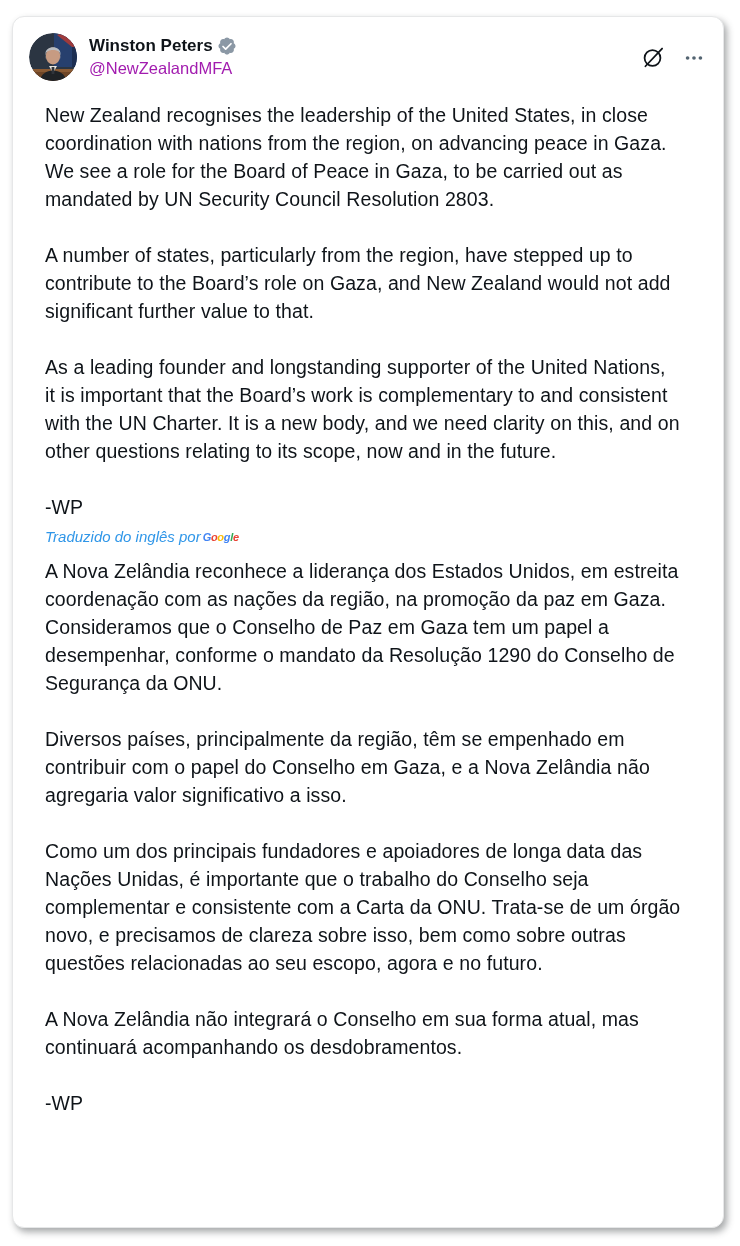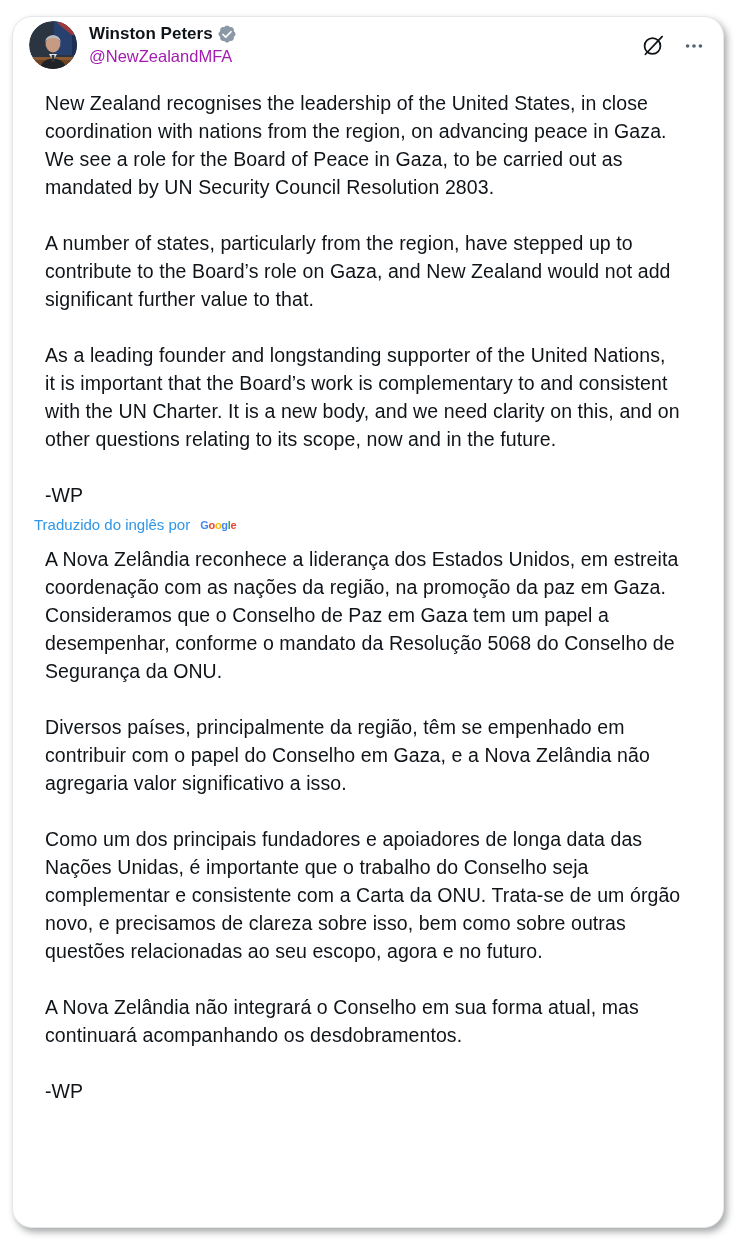--- a/index.html
+++ b/index.html
@@ -9,23 +9,23 @@
     background: #ffffff;
     font-family: "Liberation Sans", sans-serif;
     overflow: hidden;
   }
   .tweet-card {
     position: absolute;
     left: 12px; top: 16px;
     width: 712px; height: 1212px;
     background: #ffffff;
     border: 1px solid #e6e7e8;
-    border-radius: 20px;
+    border-radius: 12px;
     box-shadow: 3px 4px 7px rgba(60,64,67,0.45);
-    padding: 4px 16px 20px 16px;
+    padding: 16px 16px 20px 16px;
   }
   
   .tweet-header { display: flex; align-items: flex-start; }
   .avatar {
     width: 48px; height: 48px; border-radius: 50%;
     overflow: hidden; flex: 0 0 48px; cursor: pointer;
   }
   .avatar svg { display: block; }
   .names { margin-left: 12px; flex: 1 1 auto; padding-top: 2px; }
   .name-row { display: flex; align-items: center; gap: 4px; }
@@ -45,24 +45,24 @@
   .tweet-text p {
     margin: 0 0 28px 16px;
     font-size: 19.5px; line-height: 28px;
     color: #0f1419;
     white-space: pre-line;
     letter-spacing: 0.1px;
   }
   .tweet-text p.sig-en { margin-bottom: 6px; }
   .tweet-text p.sig-pt { margin-bottom: 0; }
   .translate-row {
-    display: flex; align-items: center; gap: 10px;
-    margin: 0 0 10px 5px;
+    display: flex; align-items: center; gap: 2px;
+    margin: 0 0 10px 16px;
     font-size: 15px; line-height: 20px;
-    color: #2f96e8; cursor: pointer;
+    color: #2f96e8; cursor: pointer; font-style: italic;
   }
   .google-word {
     font-size: 11px; font-weight: 600; letter-spacing: -0.3px;
     line-height: 20px;
   }
 </style>
 </head>
 <body>
 
 <div class="tweet-card">
@@ -140,21 +140,21 @@
     <p class="sig-en">-WP</p>
 
     <div class="translate-row">
       <span>Traduzido do inglês por</span>
       <span class="google-word"><span style="color: rgb(66, 133, 244);">G</span><span style="color: rgb(234, 67, 53);">o</span><span style="color: rgb(251, 188, 5);">o</span><span style="color: rgb(66, 133, 244);">g</span><span style="color: rgb(52, 168, 83);">l</span><span style="color: rgb(234, 67, 53);">e</span></span>
     </div>
 
     <p>A Nova Zelândia reconhece a liderança dos Estados Unidos, em estreita
 coordenação com as nações da região, na promoção da paz em Gaza.
 Consideramos que o Conselho de Paz em Gaza tem um papel a
-desempenhar, conforme o mandato da Resolução 5068 do Conselho de
+desempenhar, conforme o mandato da Resolução 1290 do Conselho de
 Segurança da ONU.</p>
     <p>Diversos países, principalmente da região, têm se empenhado em
 contribuir com o papel do Conselho em Gaza, e a Nova Zelândia não
 agregaria valor significativo a isso.</p>
     <p>Como um dos principais fundadores e apoiadores de longa data das
 Nações Unidas, é importante que o trabalho do Conselho seja
 complementar e consistente com a Carta da ONU. Trata-se de um órgão
 novo, e precisamos de clareza sobre isso, bem como sobre outras
 questões relacionadas ao seu escopo, agora e no futuro.</p>
     <p>A Nova Zelândia não integrará o Conselho em sua forma atual, mas

